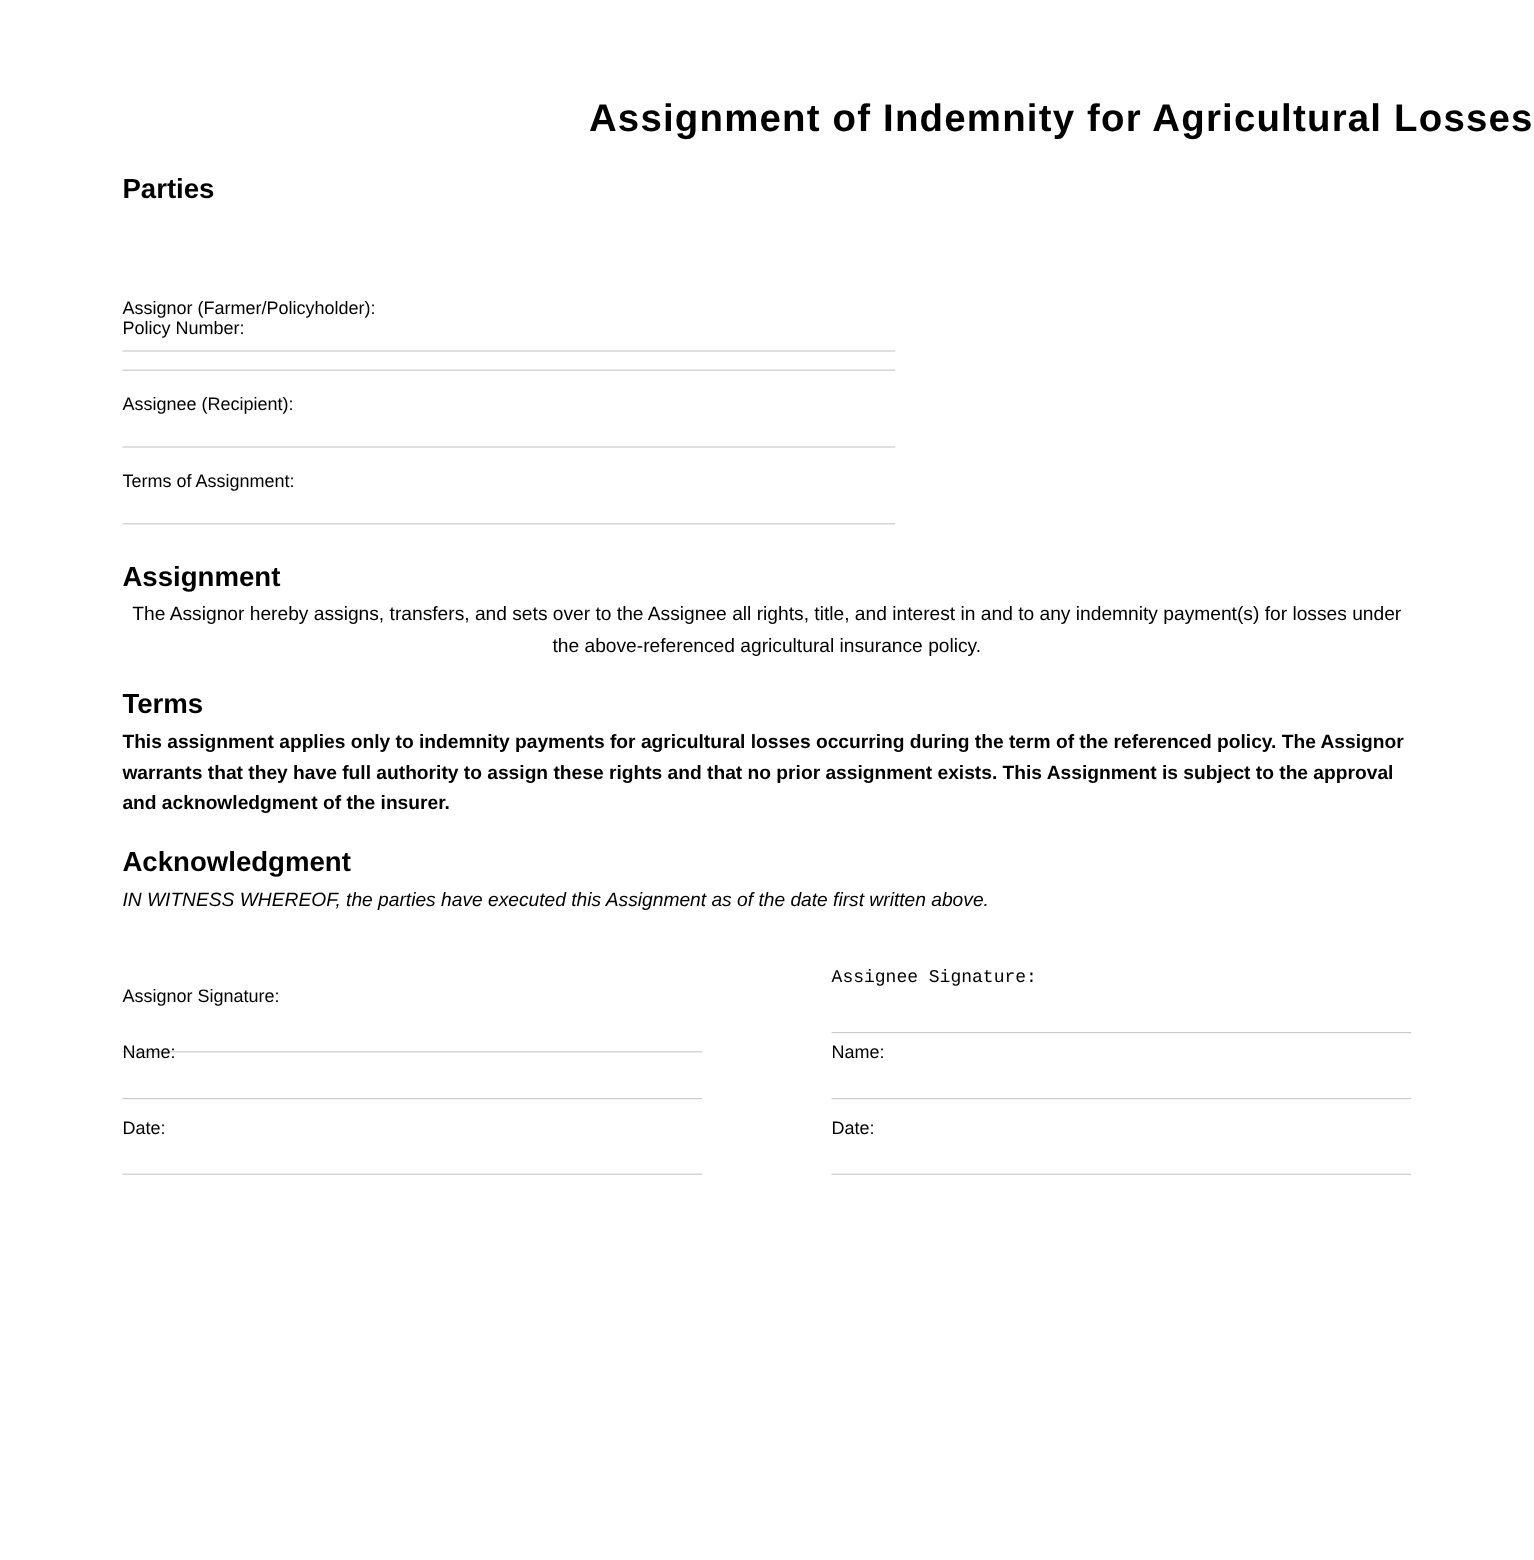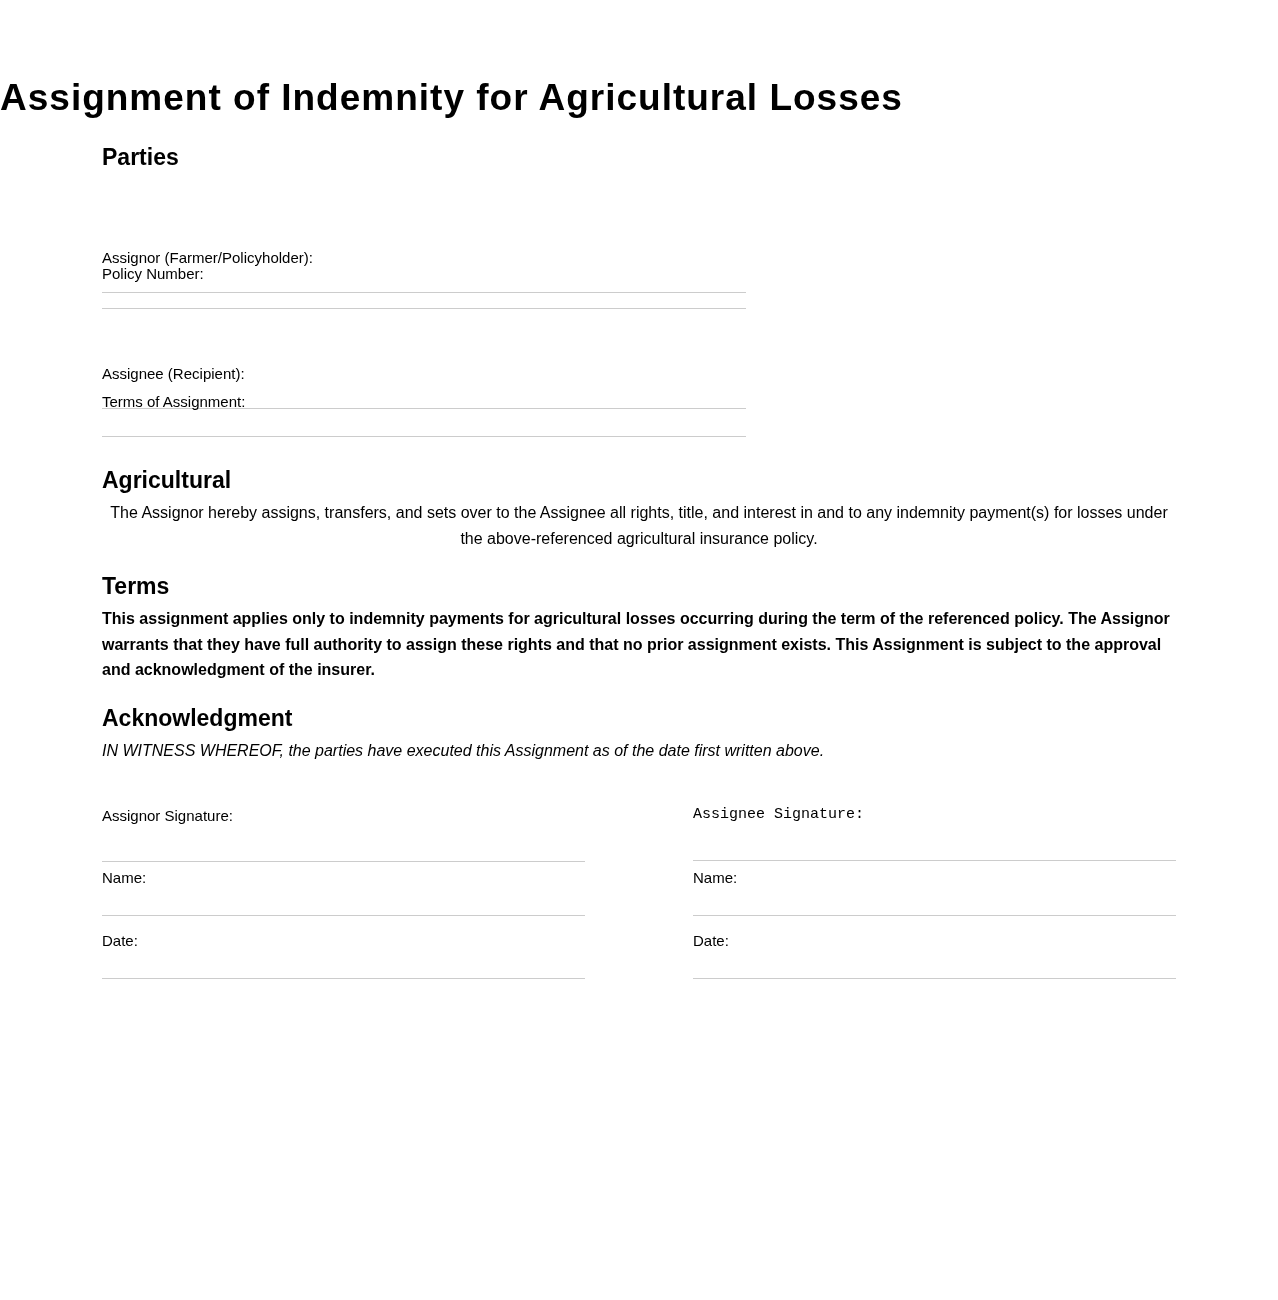--- a/index.html
+++ b/index.html
@@ -14,22 +14,22 @@
       position: absolute;
       left: 102px;
       top: 0;
       width: 1074px;
     }
     .doc-title {
       position: absolute;
       left: -102px;
       width: 1278px;
       top: 78px;
-      text-align: left;
-      font-size: 37px;
+      text-align: right;
+      font-size: 32px;
       font-weight: bold;
       letter-spacing: 1px;
       margin: 0;
       line-height: 40px;
     }
     .section-heading {
       position: absolute;
       left: 0;
       margin: 0;
       font-size: 23px;
@@ -89,41 +89,41 @@
   <div class="field" style="top:200px;margin-top:48px;">
     <span class="field-label">Assignor (Farmer/Policyholder):</span>
     <div class="field-line"></div>
   </div>
 
   <div class="field" style="top:264px;">
     <span class="field-label">Policy Number:</span>
     <div class="field-line"></div>
   </div>
 
-  <div class="field" style="top:328px;margin-top:36px;">
+  <div class="field" style="top:328px;">
     <span class="field-label">Assignee (Recipient):</span>
     <div class="field-line"></div>
   </div>
 
   <div class="field" style="top:392px;">
     <span class="field-label">Terms of Assignment:</span>
     <div class="field-line"></div>
   </div>
 
-  <h2 class="section-heading" style="top:469px;">Agricultural</h2>
+  <h2 class="section-heading" style="top:469px;">Assignment</h2>
   <p class="para" style="top:500px;text-align:center;">The Assignor hereby assigns, transfers, and sets over to the Assignee all rights, title, and interest in and to any indemnity payment(s) for losses under the above-referenced agricultural insurance policy.</p>
 
   <h2 class="section-heading" style="top:575px;">Terms</h2>
   <p class="para" style="top:606px;font-weight:bold;">This assignment applies only to indemnity payments for agricultural losses occurring during the term of the referenced policy. The Assignor warrants that they have full authority to assign these rights and that no prior assignment exists. This Assignment is subject to the approval and acknowledgment of the insurer.</p>
 
   <h2 class="section-heading" style="top:707px;text-align:center;">Acknowledgment</h2>
   <p class="para" style="top:738px;font-style:italic;">IN WITNESS WHEREOF, the parties have executed this Assignment as of the date first written above.</p>
 
   <div class="sig-col" style="left:0; top:805px;">
-    <div class="sig-field" style="top:1px;text-align:right;">
+    <div class="sig-field" style="top:16px;text-align:right;">
       <span class="field-label">Assignor Signature:</span>
       <div class="field-line" style="top:55px;"></div>
     </div>
     <div class="sig-field" style="top:63px;">
       <span class="field-label">Name:</span>
       <div class="field-line"></div>
     </div>
     <div class="sig-field" style="top:126px;">
       <span class="field-label">Date:</span>
       <div class="field-line"></div>

